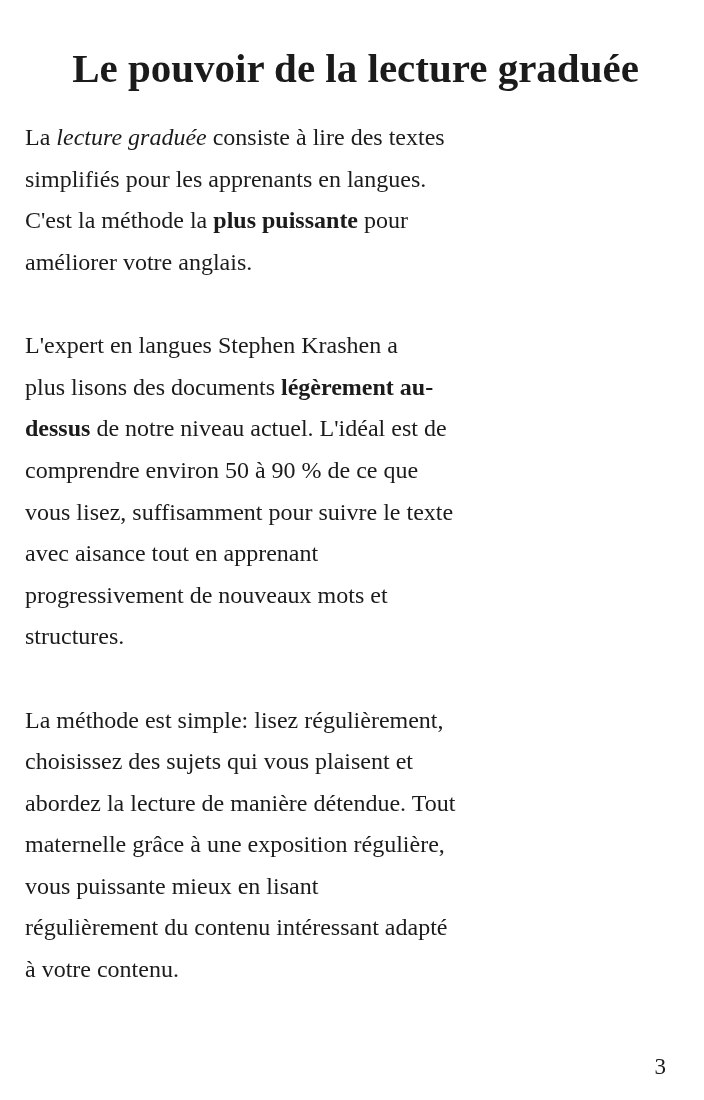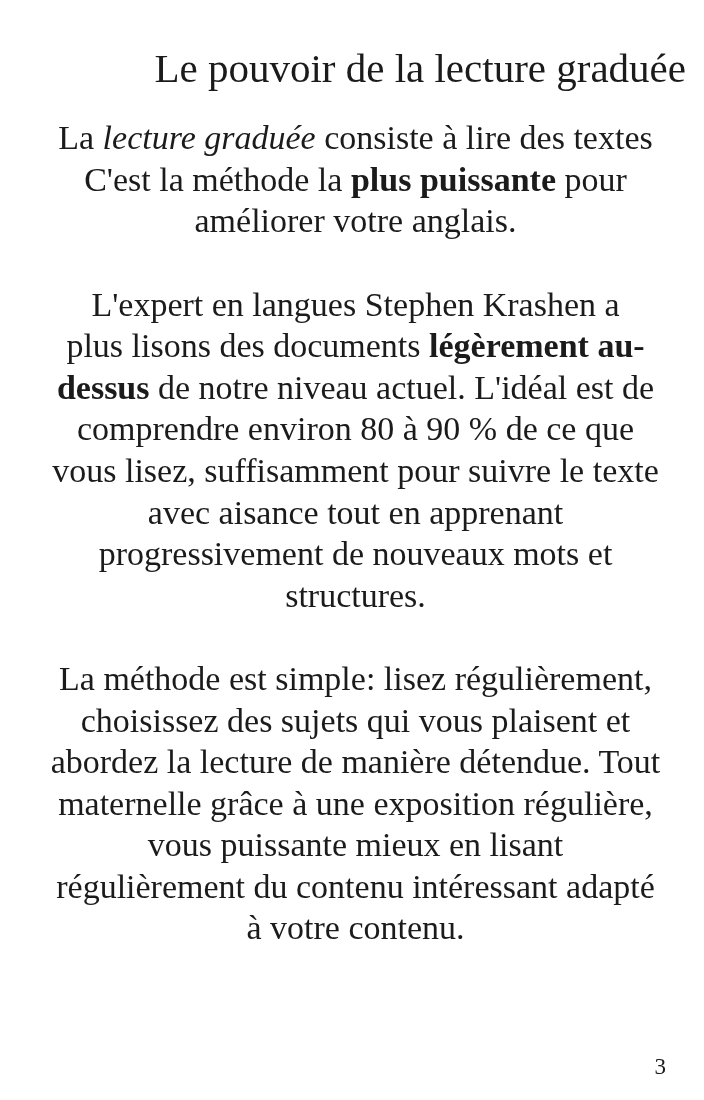--- a/index.html
+++ b/index.html
@@ -13,30 +13,29 @@
     height: 1100px;
     box-sizing: border-box;
     background: #ffffff;
     color: #1b1b1b;
     font-family: "Liberation Serif", "DejaVu Serif", serif;
     padding: 44px 18px 0 25px;
     overflow: hidden;
   }
   .page-title {
     font-size: 41px;
-    font-weight: 400;
+    font-weight: 700;
     line-height: 1.2;
-    text-align: right;
+    text-align: center;
     margin: 0 0 24px 0;
     letter-spacing: 0;
   }
   .body-text {
-    font-size: 34px;
+    font-size: 24px;
     line-height: 41.6px;
-    text-align: center;
   }
   .paragraph {
     margin: 0 0 41.6px 0;
   }
   .text-line {
     white-space: pre;
   }
   .seg-n { font-style: normal; font-weight: 400; }
   .seg-i { font-style: italic; font-weight: 400; }
   .seg-b { font-style: normal; font-weight: 700; }
@@ -51,28 +50,29 @@
 </style>
 </head>
 <body>
 
 <div class="page">
   <h1 class="page-title">Le pouvoir de la lecture graduée</h1>
 
   <div class="body-text" id="page-body">
       <div class="paragraph">
         <div class="text-line"><span class="seg-n">La </span><span class="seg-i">lecture graduée</span><span class="seg-n"> consiste à lire des textes</span></div>
+        <div class="text-line"><span class="seg-n">simplifiés pour les apprenants en langues.</span></div>
         <div class="text-line"><span class="seg-n">C'est la méthode la </span><span class="seg-b">plus puissante</span><span class="seg-n"> pour</span></div>
         <div class="text-line"><span class="seg-n">améliorer votre anglais.</span></div>
       </div>
       <div class="paragraph">
         <div class="text-line"><span class="seg-n">L'expert en langues Stephen Krashen a</span></div>
         <div class="text-line"><span class="seg-n">plus lisons des documents </span><span class="seg-b">légèrement au-</span></div>
         <div class="text-line"><span class="seg-b">dessus</span><span class="seg-n"> de notre niveau actuel. L'idéal est de</span></div>
-        <div class="text-line"><span class="seg-n">comprendre environ 80 à 90 % de ce que</span></div>
+        <div class="text-line"><span class="seg-n">comprendre environ 50 à 90 % de ce que</span></div>
         <div class="text-line"><span class="seg-n">vous lisez, suffisamment pour suivre le texte</span></div>
         <div class="text-line"><span class="seg-n">avec aisance tout en apprenant</span></div>
         <div class="text-line"><span class="seg-n">progressivement de nouveaux mots et</span></div>
         <div class="text-line"><span class="seg-n">structures.</span></div>
       </div>
       <div class="paragraph">
         <div class="text-line"><span class="seg-n">La méthode est simple: lisez régulièrement,</span></div>
         <div class="text-line"><span class="seg-n">choisissez des sujets qui vous plaisent et</span></div>
         <div class="text-line"><span class="seg-n">abordez la lecture de manière détendue. Tout</span></div>
         <div class="text-line"><span class="seg-n">maternelle grâce à une exposition régulière,</span></div>

